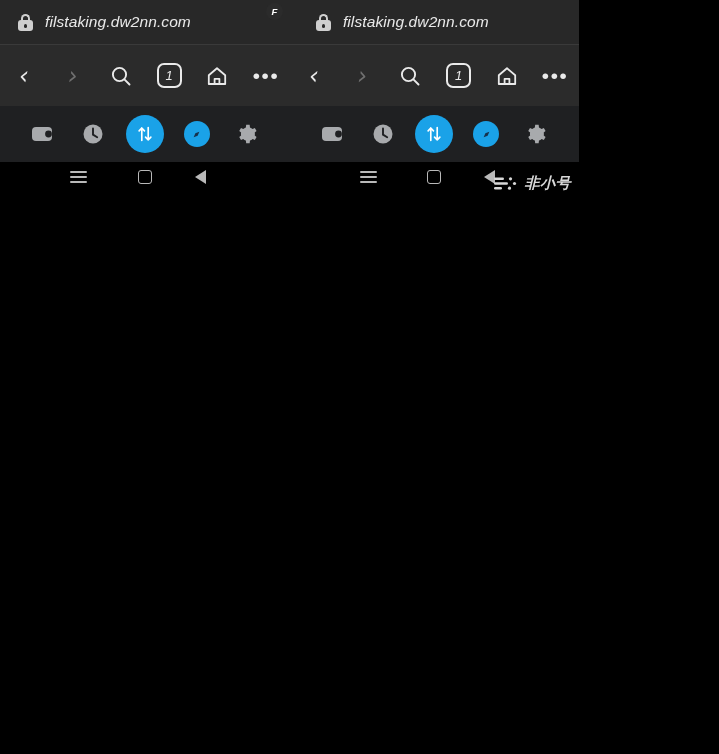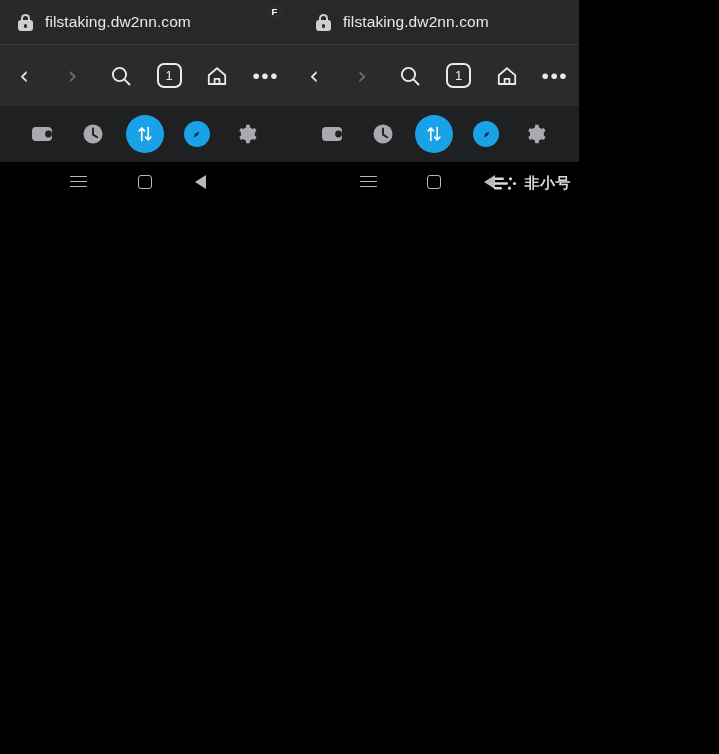--- a/index.html
+++ b/index.html
@@ -7,20 +7,21 @@
     width: 719px; height: 754px;
     background: #000;
     font-family: "Liberation Sans", sans-serif;
     overflow: hidden;
   }
   .screen {
     position: relative;
     width: 579px; height: 754px;
     display: flex;
     background: #000;
+    font-style: italic;
   }
 
   
   .panel {
     position: relative;
     height: 754px;
     overflow: hidden;
     background: #000;
   }
   .panel-left  { width: 360px; }
@@ -171,21 +172,21 @@
   .dock-compass {
     width: 26px; height: 26px; border-radius: 50%;
     background: #1aa2e8;
     display: flex; align-items: center; justify-content: center;
   }
 
   
   .android-nav {
     height: 39px;
     background: #000;
-    display: flex; align-items: center; justify-content: space-around;
+    display: flex; align-items: flex-start; justify-content: space-around;
     padding: 0 46px;
     position: relative;
   }
   .an-btn { width: 30px; height: 30px; display: flex; align-items: center; justify-content: center; cursor: pointer; }
   .an-lines { display: flex; flex-direction: column; gap: 3.5px; }
   .an-lines i { display: block; width: 17px; height: 1.6px; background: #b9b9b9; border-radius: 1px; }
   .an-square { width: 14px; height: 14px; border: 1.7px solid #b9b9b9; border-radius: 3px; }
   .an-tri {
     width: 0; height: 0;
     border-top: 7.5px solid transparent;

